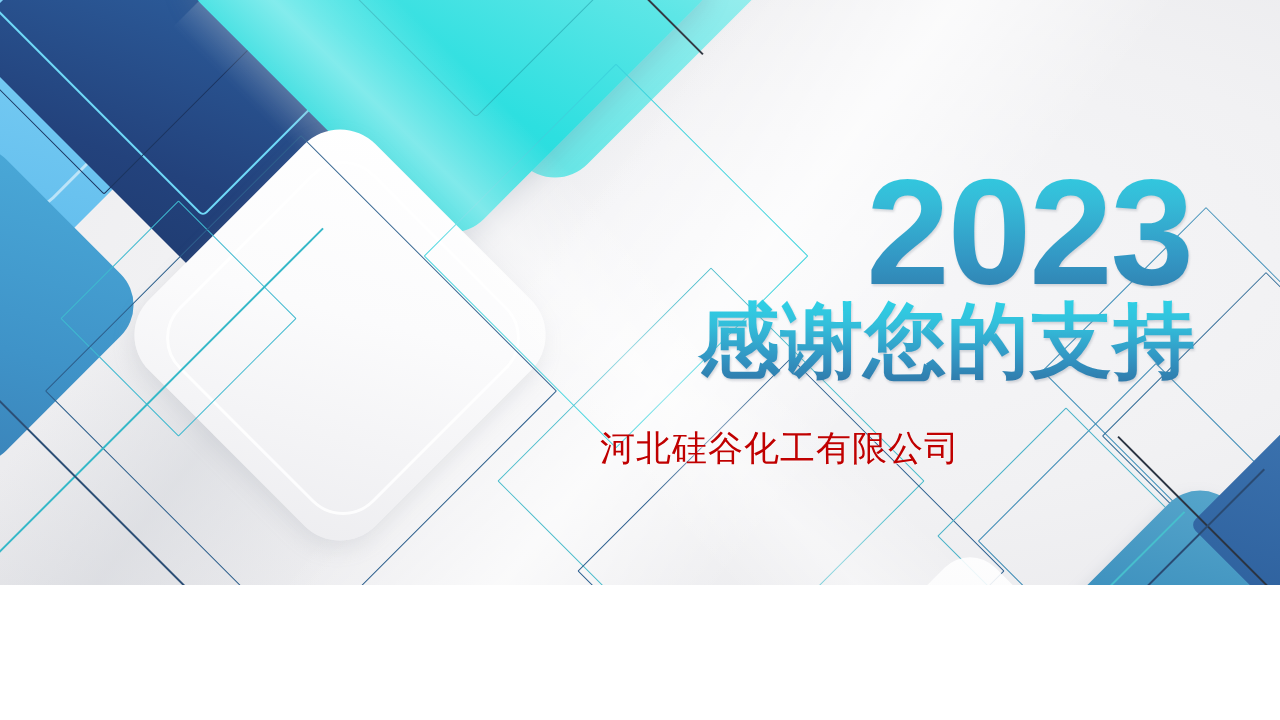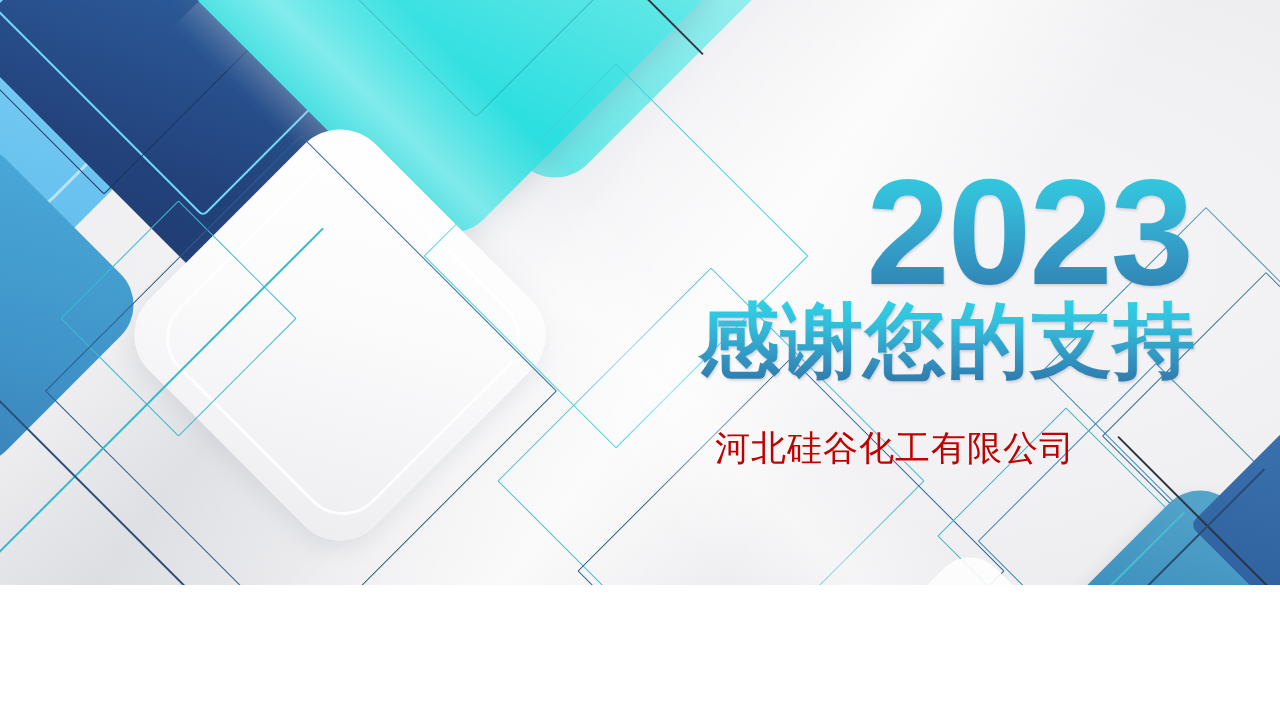--- a/index.html
+++ b/index.html
@@ -80,21 +80,21 @@
     text-align: right;
     font-family: "DejaVu Sans", "Liberation Sans", sans-serif;
     filter: drop-shadow(1px 2px 1px rgba(120,130,145,0.3));
   }
   .company {
     font-size: 35px;
     font-weight: 400;
     line-height: 1.2;
     margin: 42px 10px 0 0;
     color: #c00000;
-    text-align: center;
+    text-align: left;
     font-family: "DejaVu Sans", "Liberation Sans", sans-serif;
     letter-spacing: 1px;
     text-shadow: 0 1px 0 rgba(255,255,255,0.55);
   }
 </style>
 </head>
 <body>
 
 <div id="slide">
 

